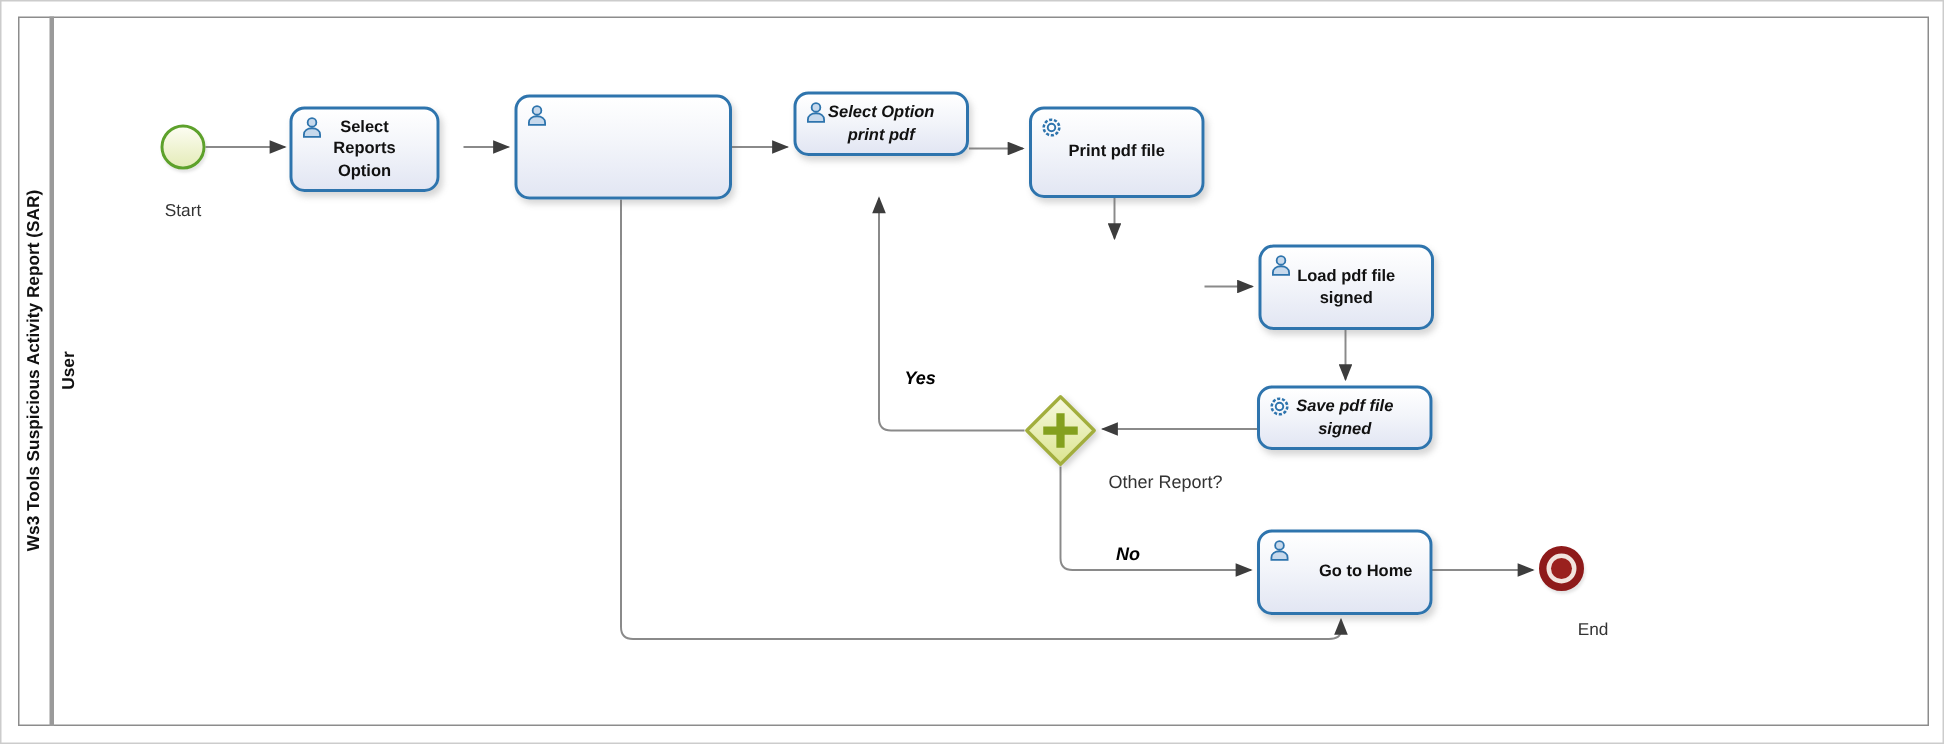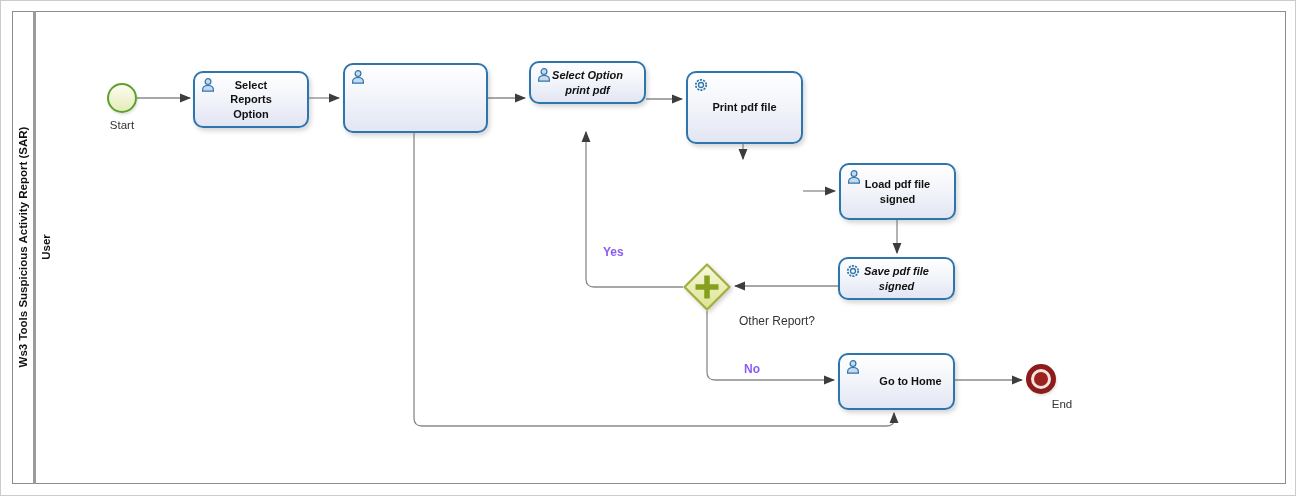--- a/index.html
+++ b/index.html
@@ -39,28 +39,28 @@
     box-shadow:1px 2px 2px rgba(120,120,120,0.2);
   }
   .end-event{
     position:absolute;left:1025px;top:363px;width:30px;height:30px;border-radius:50%;
     border:5px solid #8e1a1a;box-sizing:border-box;background:#f2e4de;
     display:flex;align-items:center;justify-content:center;
     box-shadow:1px 2px 2px rgba(120,120,120,0.2);
   }
   .end-inner{width:14px;height:14px;border-radius:50%;background:#9a211e;}
   .event-label{
-    position:absolute;transform:translateX(-50%);font-size:11.5px;color:#333;white-space:nowrap;
+    position:absolute;transform:translateX(-50%);font-size:11.5px;color:#333;white-space:nowrap;margin-top:16px;
   }
   
   .gateway{position:absolute;left:682px;top:262px;width:48px;height:48px;
     filter:drop-shadow(2px 2px 2px rgba(0,0,0,0.18));}
   
   .edge-label{position:absolute;font-size:12px;color:#333;white-space:nowrap;}
-  .edge-label.bold{font-weight:bold;color:#8b5cf6;}
+  .edge-label.bold{font-weight:bold;color:#000000;font-style:italic;}
 </style>
 </head>
 <body>
 
 <div class="canvas">
 
   <div class="pool"></div>
   <div class="lane-divider"></div>
   <div class="pool-label" style="left:22px;top:246px;">Ws3 Tools Suspicious Activity Report (SAR)</div>
   <div class="lane-label" style="left:45px;top:246px;">User</div>
@@ -85,21 +85,21 @@
     <path class="flow" d="M837,285 H734" marker-end="url(#arrow)"></path>
     <path class="flow" d="M682,286 H593 Q585,286 585,278 V131" marker-end="url(#arrow)"></path>
     <path class="flow" d="M706,310 V371 Q706,379 714,379 H833" marker-end="url(#arrow)"></path>
     <path class="flow" d="M413,132 V417 Q413,425 421,425 H885 Q893,425 893,419 V412" marker-end="url(#arrow)"></path>
     <path class="flow" d="M953,379 H1021" marker-end="url(#arrow)"></path>
   </svg>
 
   <div class="start-event"></div>
   <div class="event-label" style="left:121px;top:118px;">Start</div>
 
-  <div class="task" style="left:192px;top:70px;width:116px;height:57px;">
+  <div class="task" style="left:192px;top:70px;width:100px;height:57px;">
     <span class="task-icon">
       <svg viewBox="0 0 16 16" width="16" height="16">
           <circle cx="8" cy="4.6" r="2.9" fill="#c7d9ec" stroke="#2e74ad" stroke-width="1.2"></circle>
           <path d="M2.6 14.2 v-1.4 c0-2.7 2.4-4.3 5.4-4.3 s5.4 1.6 5.4 4.3 v1.4 z" fill="#c7d9ec" stroke="#2e74ad" stroke-width="1.2"></path>
         </svg>
     </span>
     <span class="task-label">Select
 Reports
 Option</span>
   </div>
@@ -117,21 +117,21 @@
     <span class="task-icon">
       <svg viewBox="0 0 16 16" width="16" height="16">
           <circle cx="8" cy="4.6" r="2.9" fill="#c7d9ec" stroke="#2e74ad" stroke-width="1.2"></circle>
           <path d="M2.6 14.2 v-1.4 c0-2.7 2.4-4.3 5.4-4.3 s5.4 1.6 5.4 4.3 v1.4 z" fill="#c7d9ec" stroke="#2e74ad" stroke-width="1.2"></path>
         </svg>
     </span>
     <span class="task-label">Select Option
 print pdf</span>
   </div>
 
-  <div class="task" style="left:685px;top:70px;width:117px;height:73px;">
+  <div class="task" style="left:685px;top:70px;width:117px;height:61px;">
     <span class="task-icon">
       <svg viewBox="0 0 16 16" width="16" height="16">
           <circle cx="8" cy="8" r="5.2" fill="none" stroke="#2e74ad" stroke-width="1.7" stroke-dasharray="2.1 1.15"></circle>
           <circle cx="8" cy="8" r="2.5" fill="none" stroke="#2e74ad" stroke-width="1.3"></circle>
         </svg>
     </span>
     <span class="task-label">Print pdf file</span>
   </div>
 
 

